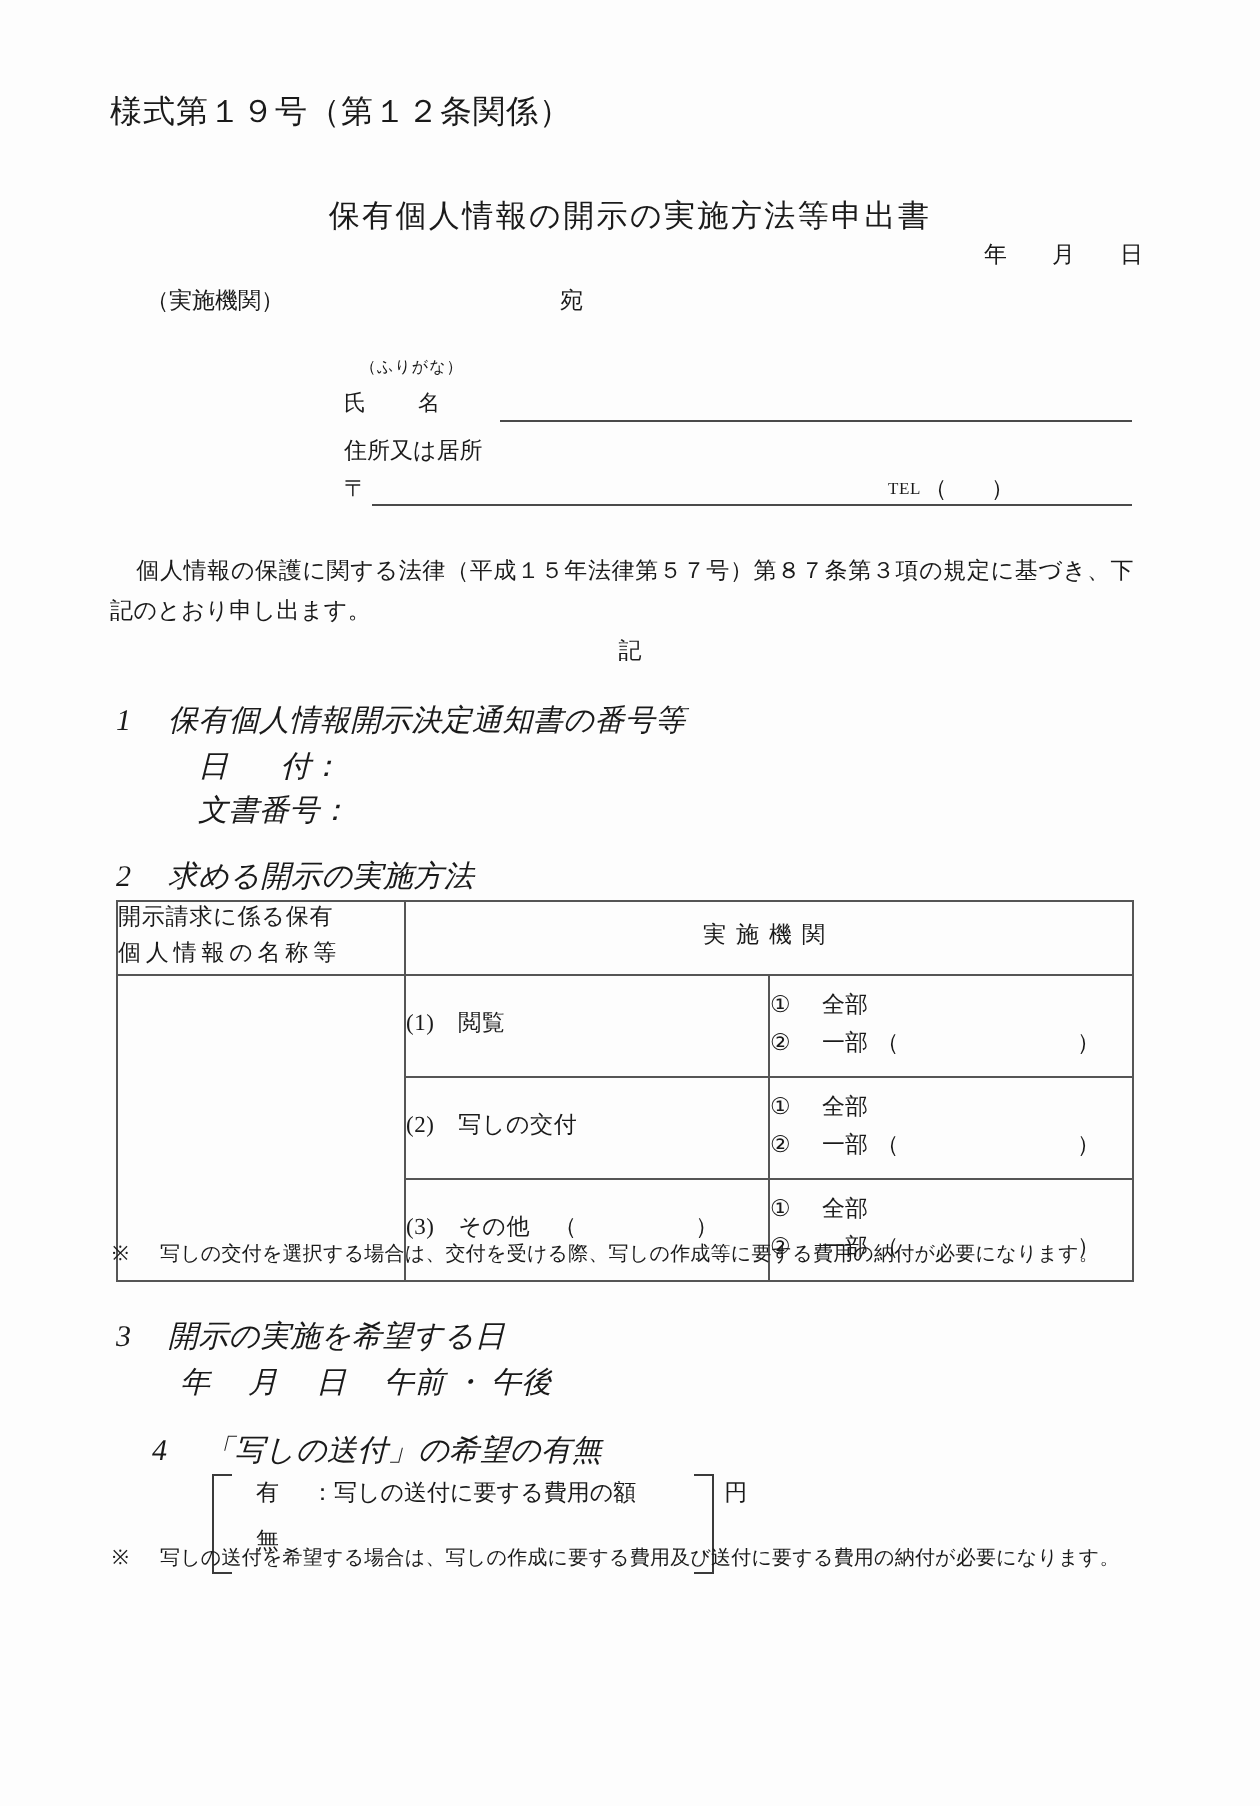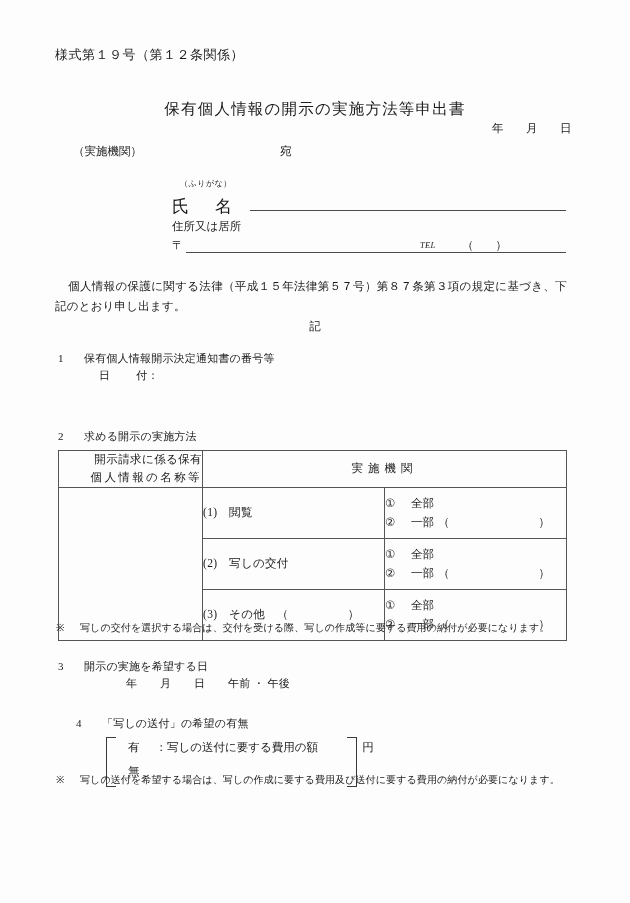--- a/index.html
+++ b/index.html
@@ -18,21 +18,21 @@
     background: #fdfdfd;
     overflow: hidden;
     font-size: 11.5px;
     line-height: 1.5;
   }
   .abs { position: absolute; }
 
   
   .form-no {
     left: 55px; top: 45px;
-    font-size: 13px;
+    font-size: 16px;
     letter-spacing: 0.5px;
   }
   .doc-title {
     left: 0; right: 0; top: 85px;
     text-align: center;
     font-size: 15.5px;
     letter-spacing: 1.2px;
     margin-top: 12px;
   }
   .date-line {
@@ -53,34 +53,34 @@
   }
 
   
   .furigana {
     left: 180px; top: 178px;
     font-size: 8px;
     letter-spacing: 0.5px;
   }
   .name-label {
     left: 172px; top: 194px;
-    font-size: 17px;
+    font-size: 11px;
     text-align: center;
   }
   .name-label .sp { display: inline-block; width: 26px; }
   .rule {
     border-bottom: 1px solid #4a4a4a;
     height: 0;
   }
   .name-rule { left: 250px; top: 210px; width: 316px; }
 
   .addr-label { left: 172px; top: 218px; font-size: 11.5px; text-align: right; }
   .postal { left: 172px; top: 237px; font-size: 11.5px; }
   .addr-rule { left: 186px; top: 252px; width: 380px; }
-  .tel-label { left: 420px; top: 237px; font-size: 11.5px; font-style: italic; }
+  .tel-label { left: 444px; top: 237px; font-size: 11.5px; }
   .tel-small {
     font-size: 8.5px;
     vertical-align: 1px;
     letter-spacing: 0.3px;
   }
   .tel-paren { left: 462px; top: 237px; font-size: 11.5px; letter-spacing: 22px; }
 
   
   .legal {
     left: 55px; top: 277px; width: 512px;
@@ -91,49 +91,50 @@
   }
   .legal .indent { display: inline-block; width: 13px; }
   .ki {
     left: 0; right: 0; top: 318px;
     text-align: center;
     font-size: 11.5px;
   }
 
   
   .sec {
-    font-size: 11px;
+    font-size: 15px;
     letter-spacing: 0.2px;
+    font-style: italic;
   }
   .sec-num { display: inline-block; width: 26px; }
   .sec1 { left: 58px; top: 350px; }
   .sec1 .sub { margin-left: 41px; }
   .sub-gap { display: inline-block; width: 26px; }
   .sec2 { left: 58px; top: 428px; }
   .sec3 { left: 58px; top: 658px; }
-  .sec3 .dline { margin-left: 68px; }
+  .sec3 .dline { margin-left: 32px; }
   .sec3 .u { display: inline-block; width: 34px; }
   .sec4 { left: 76px; top: 715px; }
 
   
   .tbl {
     left: 58px; top: 450px;
     width: 509px;
     border-collapse: collapse;
     font-size: 11.5px;
     table-layout: fixed;
   }
   .tbl td {
     border: 1px solid #555;
     padding: 0;
     vertical-align: middle;
   }
   .th-left {
     width: 143px;
-    text-align: right;
+    text-align: left;
     padding: 6px 4px;
     line-height: 1.55;
     vertical-align: middle;
     margin-top: 18px;
   }
   .th-left .l1 { letter-spacing: 0.4px; }
   .th-left .l2 { letter-spacing: 2.4px; }
   .th-right {
     text-align: center;
     letter-spacing: 5px;
@@ -217,20 +218,23 @@
 
   <div class="abs legal"><span class="indent"></span><span>個人情報の保護に関する法律（平成１５年法律第５７号）第８７条第３項の規定に基づき、下記のとおり申し出ます。</span></div>
   <div class="abs ki">記</div>
 
   <div class="abs sec sec1">
     <div>
       <span class="sec-num">1</span><span>保有個人情報開示決定通知書の番号等</span>
     </div>
     <div class="sub">
       <span>日</span><span class="sub-gap"></span><span>付：</span>
+    </div>
+    <div class="sub">
+      <span>文書番号：</span>
     </div>
   </div>
 
   <div class="abs sec sec2">
     <span class="sec-num">2</span><span>求める開示の実施方法</span>
   </div>
 
   <table class="abs tbl">
     <tbody>
       <tr>

